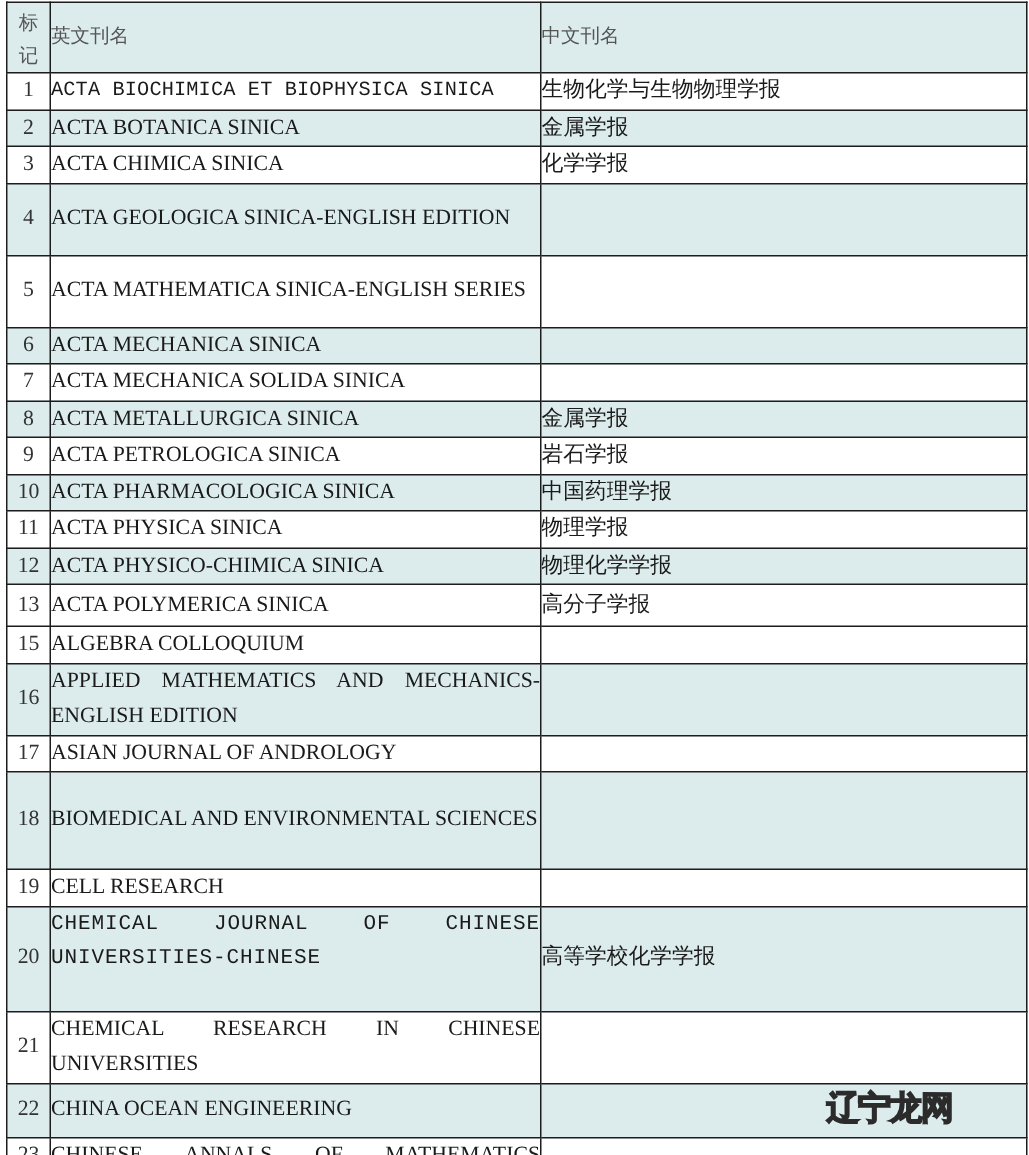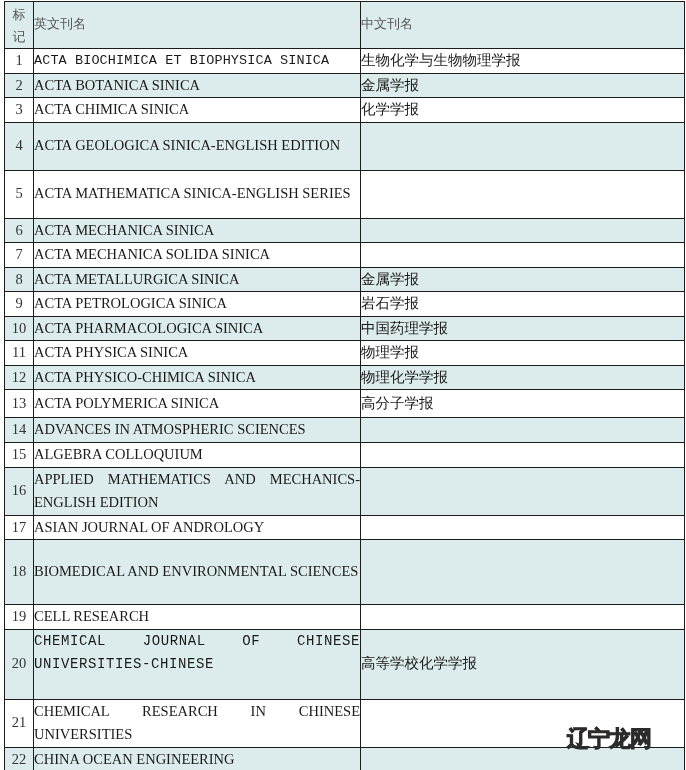--- a/index.html
+++ b/index.html
@@ -32,21 +32,21 @@
   td.zh { padding: 0 7px; font-family: "DejaVu Serif", "Liberation Serif", serif; font-size: 15px; margin-top: 48px; }
   tr.hdr td { background: #dcecec; color: #555; font-size: 13px; }
   tr.hdr td.num { line-height: 22px; padding-top: 1px; }
   tr.hdr td.en, tr.hdr td.zh { font-family: Liberation Sans, sans-serif; font-size: 13px; vertical-align: top; padding-top: 10px; }
   .watermark {
     position: absolute; left: 551px; top: 724px;
     font-family: "DejaVu Sans", sans-serif; font-weight: bold; font-size: 22px;
     letter-spacing: -1px;
     -webkit-text-stroke: 1px #2b2b2b;
   }
-  .wm-a { color: #e24a1c; margin-left: 16px; }
+  .wm-a { color: #e24a1c; }
   .wm-b { color: #0369a1; }
 </style>
 </head>
 <body>
 
 <table class="journals">
   <colgroup>
     <col class="c-num">
       <col class="c-en">
       <col class="c-zh">
@@ -119,25 +119,20 @@
     <tr class="shaded" style="height:24px">
       <td class="num">12</td>
       <td class="en">ACTA PHYSICO-CHIMICA SINICA</td>
       <td class="zh">物理化学学报</td>
     </tr>
     <tr class="plain" style="height:28px">
       <td class="num">13</td>
       <td class="en">ACTA POLYMERICA SINICA</td>
       <td class="zh">高分子学报</td>
     </tr>
-    <tr class="shaded" style="height:25px">
-      <td class="num">14</td>
-      <td class="en">ADVANCES IN ATMOSPHERIC SCIENCES</td>
-      <td class="zh"></td>
-    </tr>
     <tr class="plain" style="height:24px">
       <td class="num">15</td>
       <td class="en">ALGEBRA COLLOQUIUM</td>
       <td class="zh"></td>
     </tr>
     <tr class="shaded" style="height:48px">
       <td class="num">16</td>
       <td class="en">APPLIED MATHEMATICS AND MECHANICS-ENGLISH EDITION</td>
       <td class="zh"></td>
     </tr>
@@ -159,21 +154,21 @@
     <tr class="shaded" style="height:70px">
       <td class="num">20</td>
       <td class="en mono" style="vertical-align:top; padding-top:0px;">CHEMICAL JOURNAL OF CHINESE UNIVERSITIES-CHINESE</td>
       <td class="zh">高等学校化学学报</td>
     </tr>
     <tr class="plain" style="height:48px">
       <td class="num">21</td>
       <td class="en">CHEMICAL RESEARCH IN CHINESE UNIVERSITIES</td>
       <td class="zh"></td>
     </tr>
-    <tr class="shaded" style="height:24px">
+    <tr class="shaded" style="height:36px">
       <td class="num">22</td>
       <td class="en">CHINA OCEAN ENGINEERING</td>
       <td class="zh"></td>
     </tr>
     <tr class="plain" style="height:24px">
       <td class="num">23</td>
       <td class="en just">CHINESE ANNALS OF MATHEMATICS</td>
       <td class="zh"></td>
     </tr>
   </tbody>

